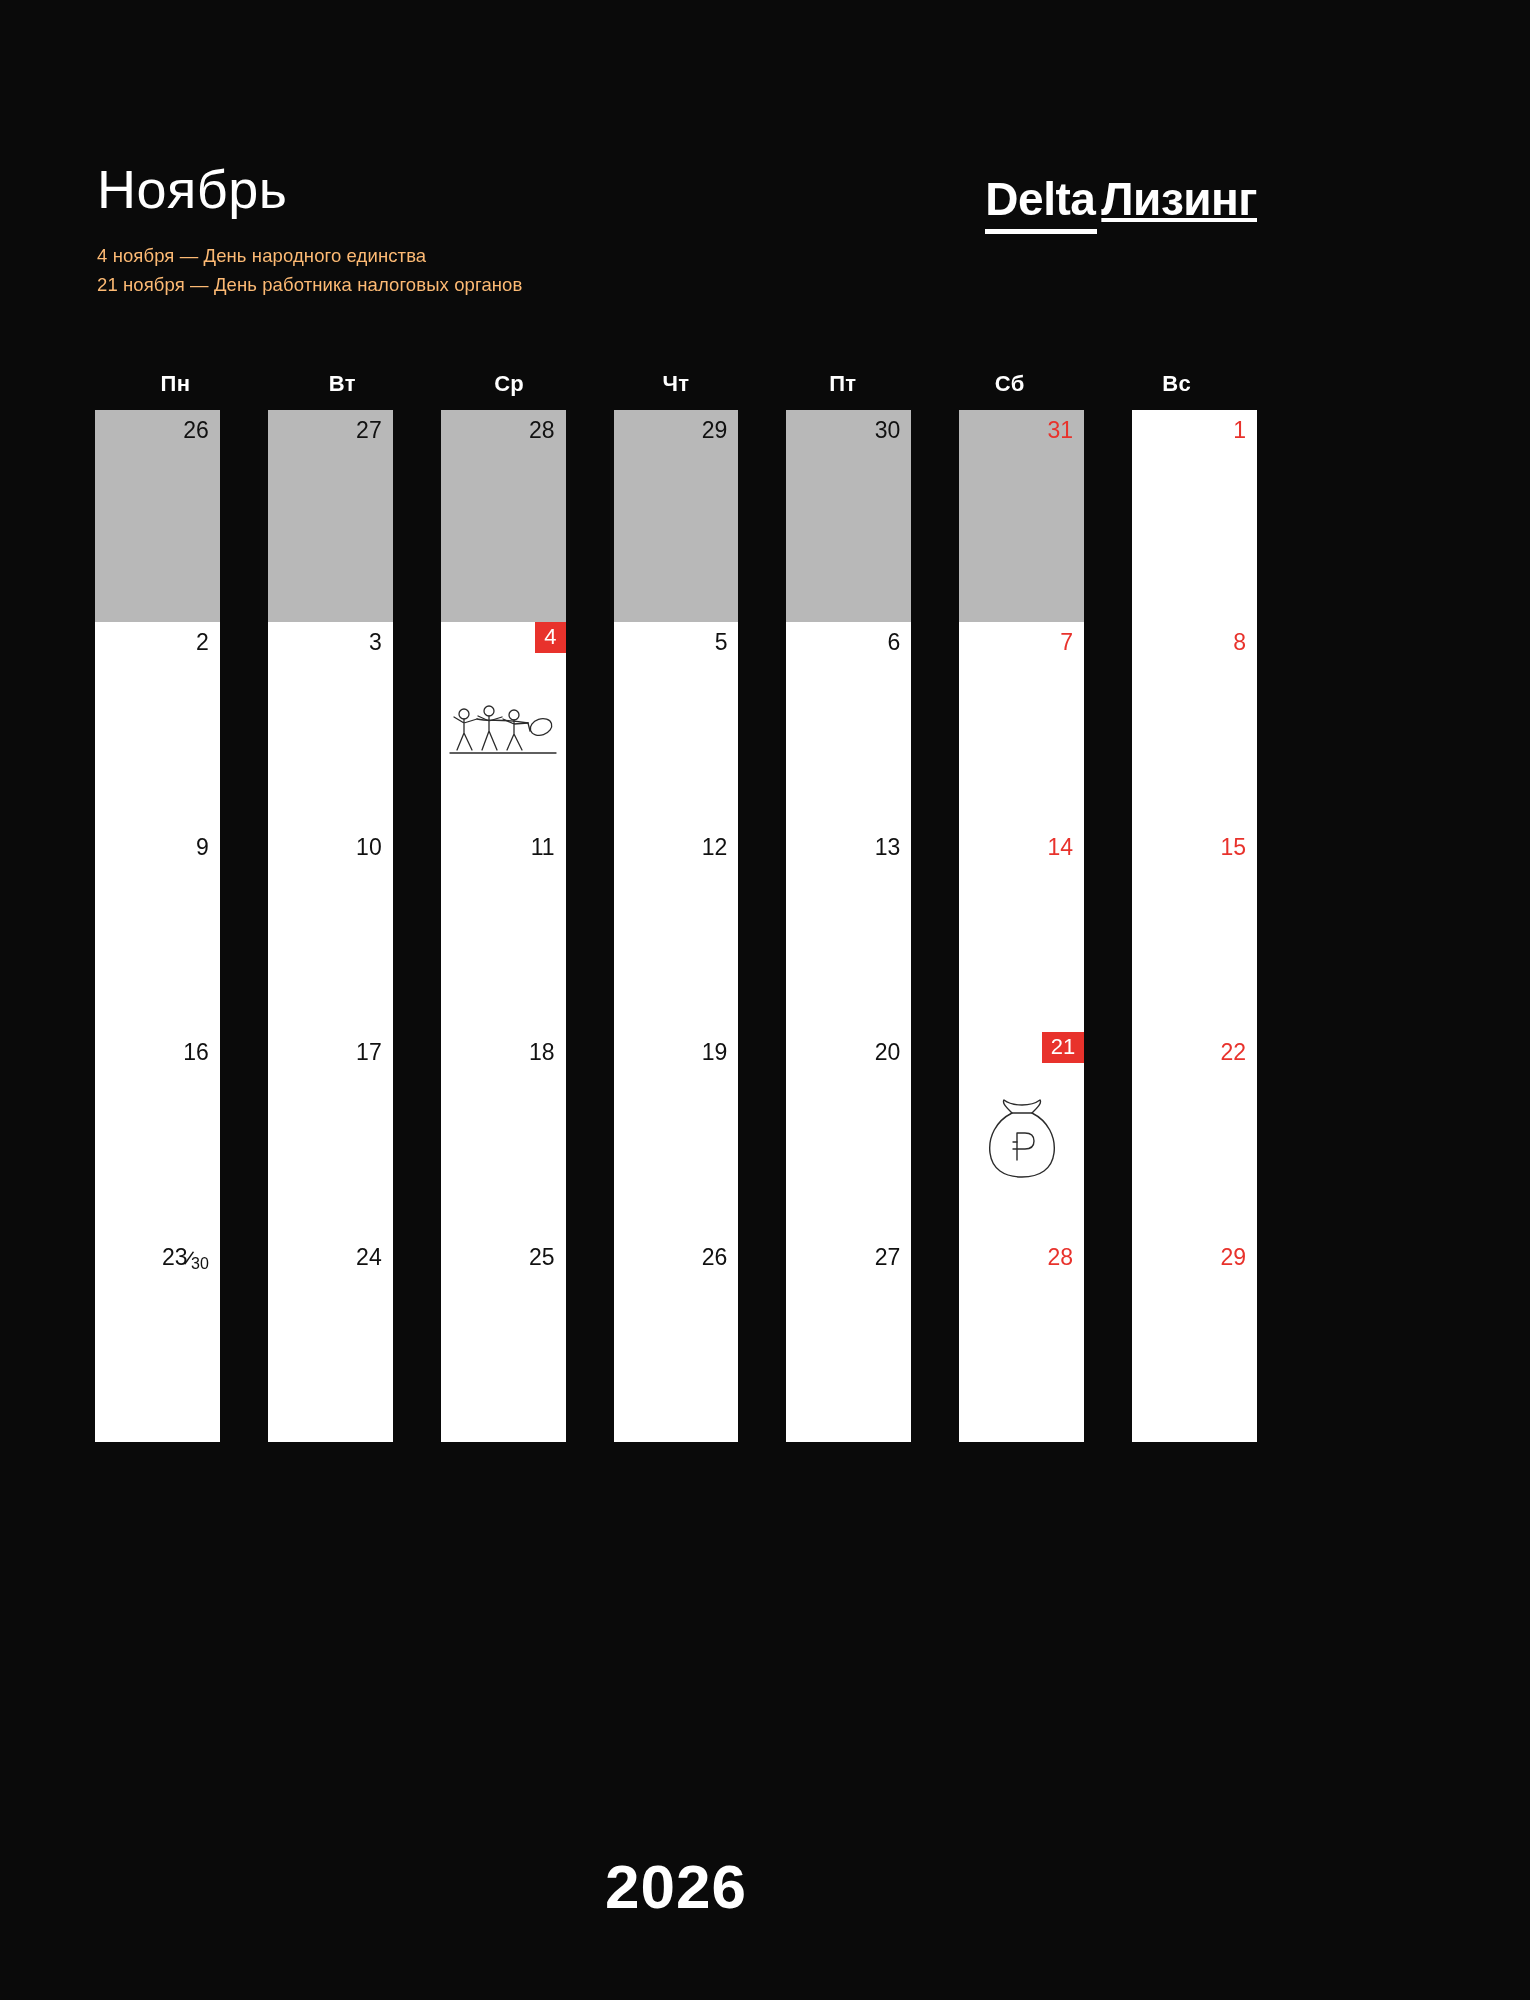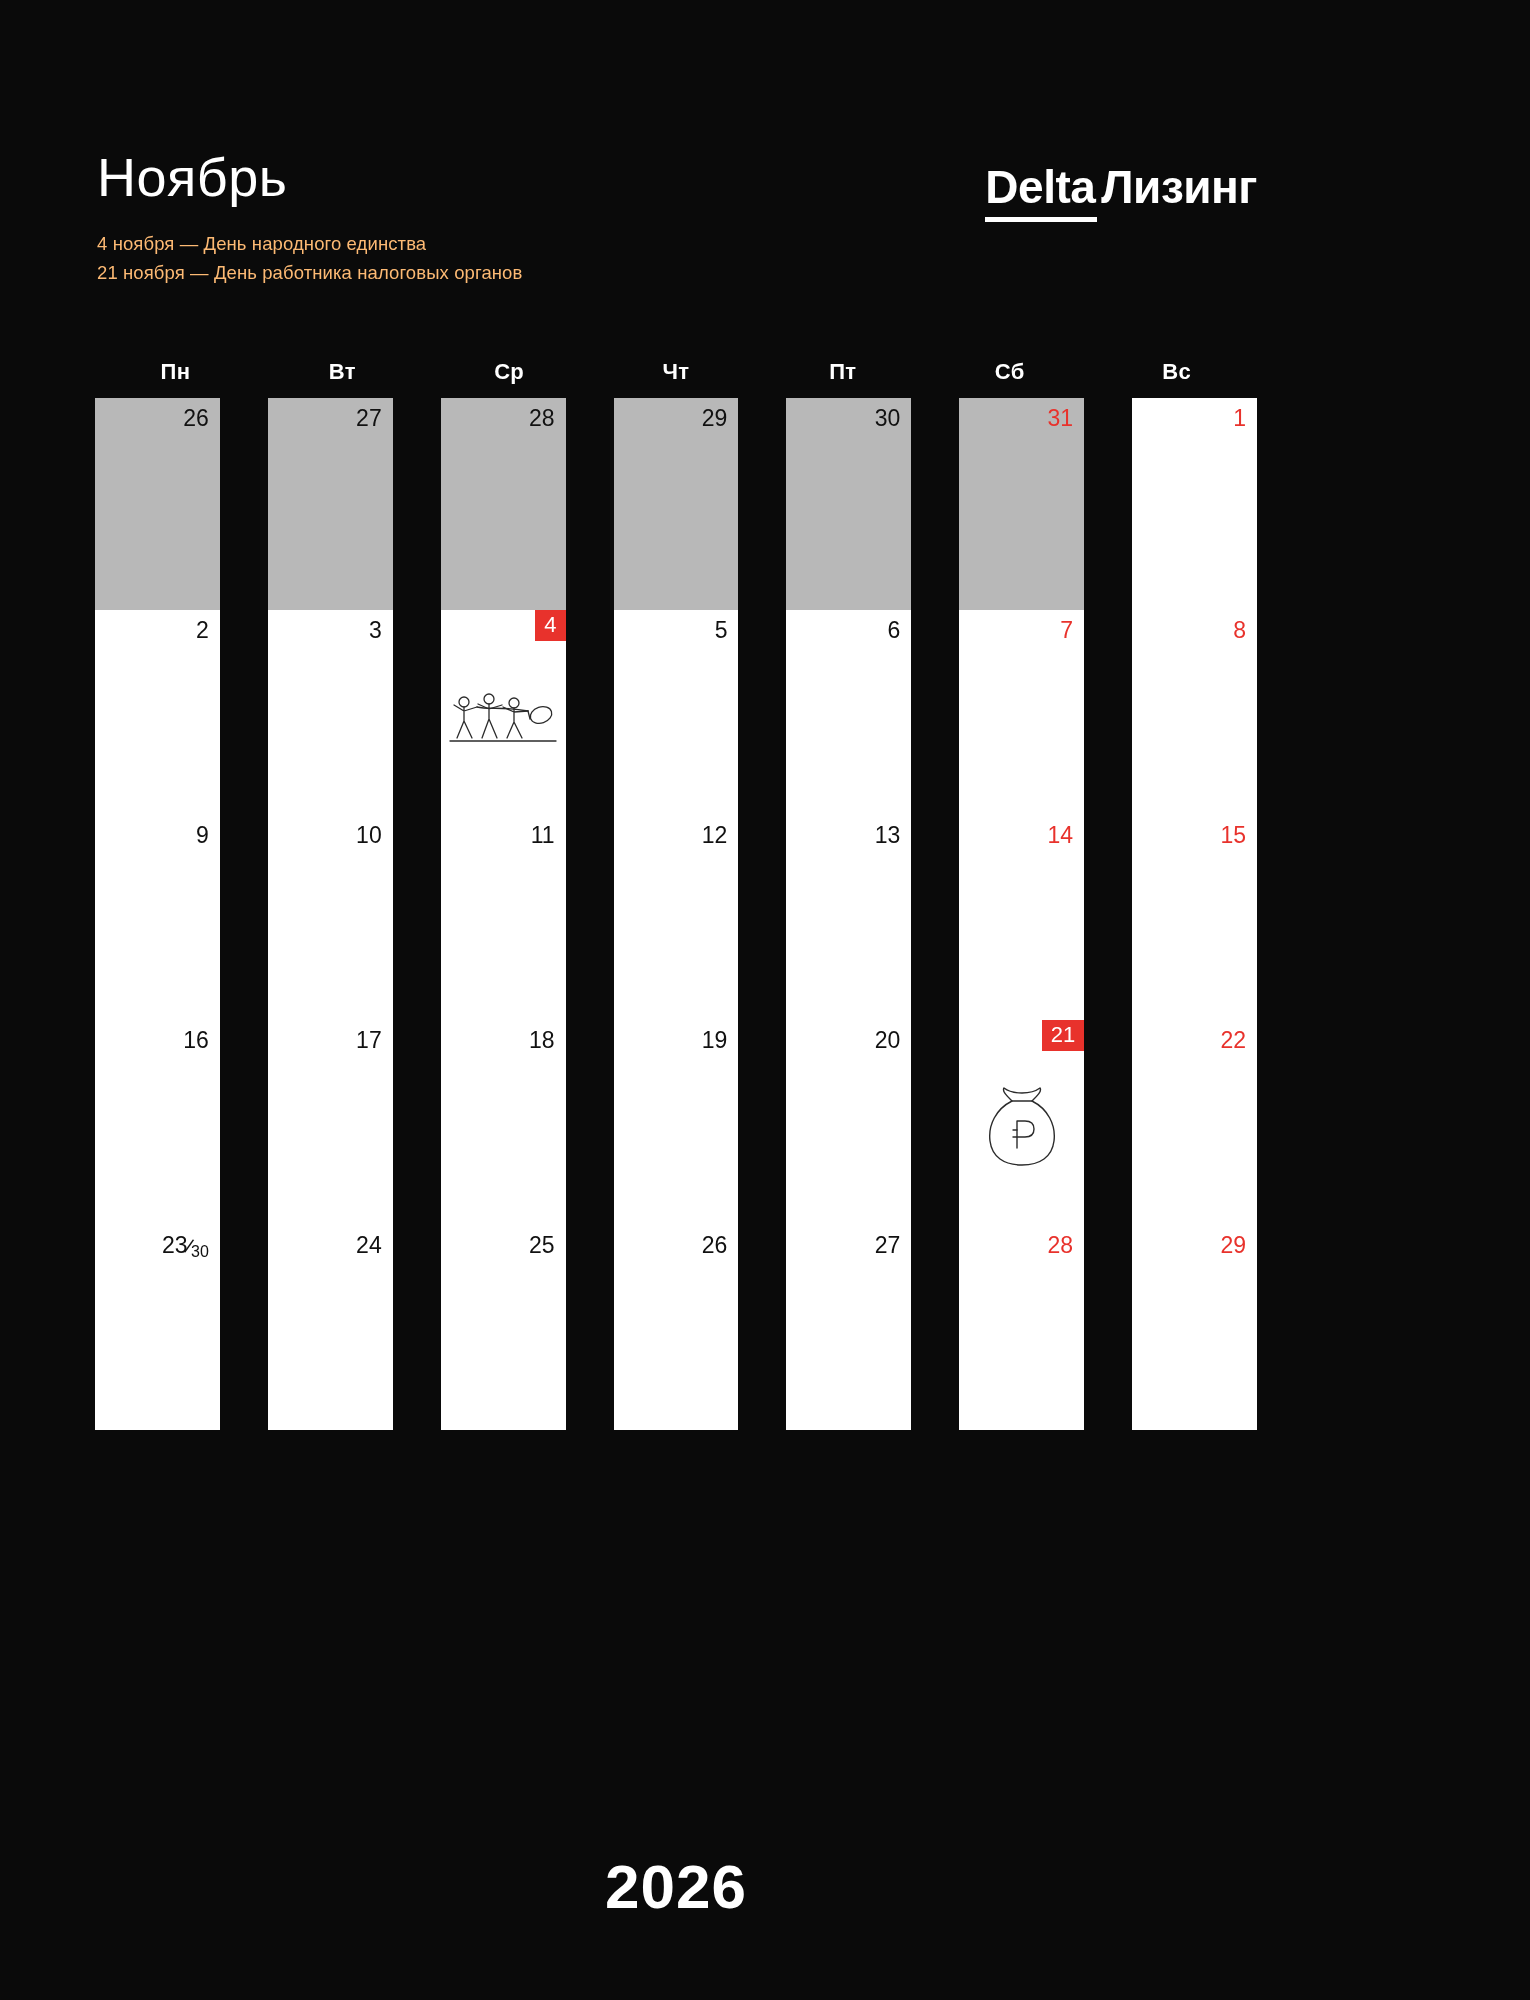--- a/index.html
+++ b/index.html
@@ -12,21 +12,21 @@
     background: #0a0a0a;
     font-family: "Liberation Sans", sans-serif;
     color: #ffffff;
     overflow: hidden;
   }
   .page {
     position: relative;
     width: 1352px;
     height: 2000px;
     box-sizing: border-box;
-    padding: 0 95px;
+    padding: 12px 95px;
   }
 
   
   .header {
     display: flex;
     align-items: flex-start;
     justify-content: space-between;
     padding-top: 150px;
   }
   .header-left { max-width: 900px; }
@@ -55,20 +55,21 @@
     white-space: nowrap;
     text-align: right;
   }
   .logo-delta {
     border-bottom: 5px solid #ffffff;
     padding-bottom: 3px;
     padding-right: 2px;
   }
   .logo-lizing {
     padding-left: 4px;
+    text-decoration: underline;
   }
 
   
   .grid {
     margin-top: 72px;
   }
   .week-head {
     display: grid;
     grid-template-columns: repeat(7, 1fr);
     column-gap: 31px;

